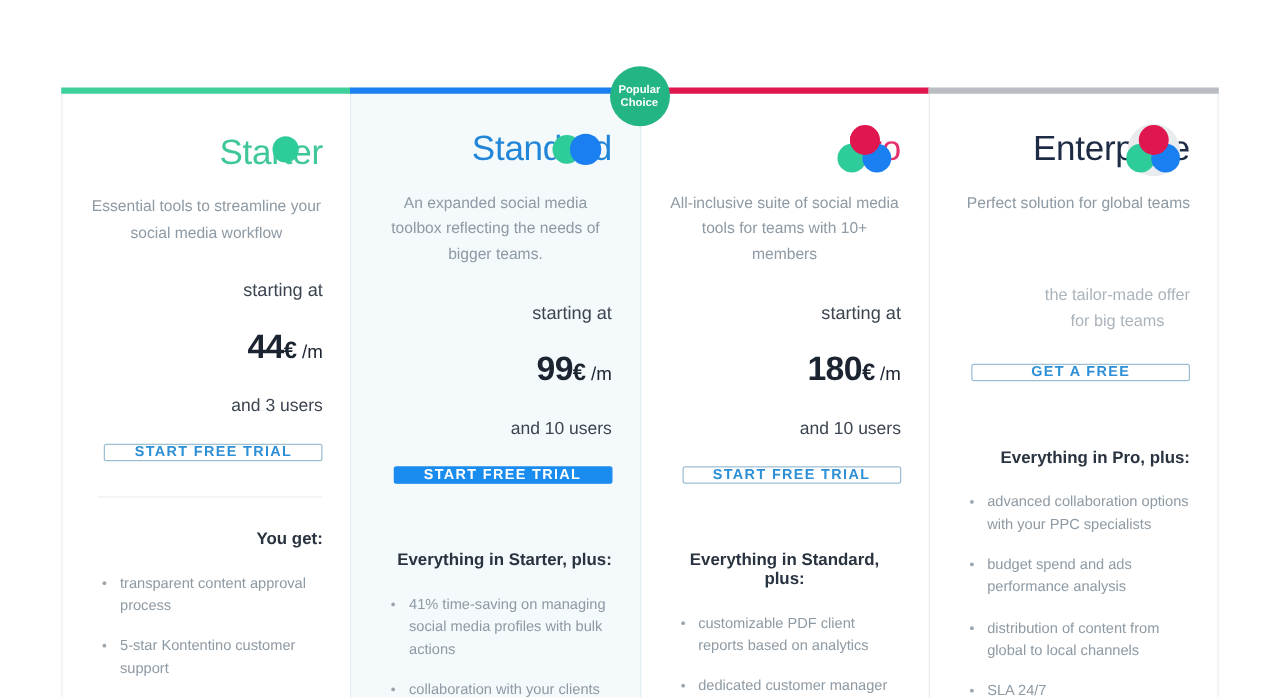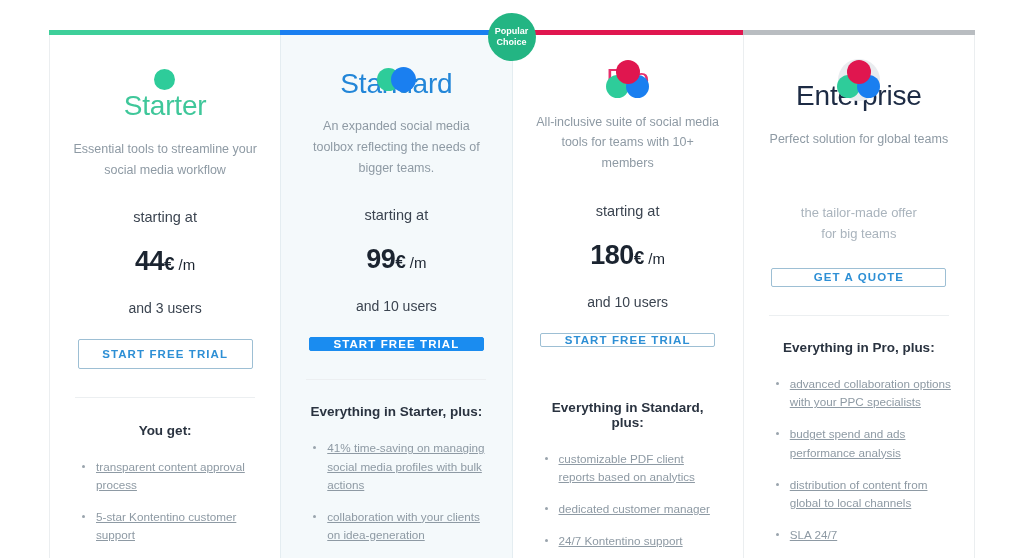--- a/index.html
+++ b/index.html
@@ -31,22 +31,23 @@
   .plan {
     position: relative;
     flex: 1 1 0;
     background: #ffffff;
     border-left: 1px solid #ebeef0;
     border-right: 1px solid #ebeef0;
     margin-left: -1px;
     padding: 0 22px;
     display: flex;
     flex-direction: column;
-    align-items: center;
+    align-items: flex-end;
     text-align: center;
+    margin-top: 40px;
   }
   .plan:first-child { margin-left: 0; }
 
   .plan--standard {
     background: #f4f9fb;
     border-left-color: #e4edf1;
     border-right-color: #e4edf1;
     z-index: 2;
   }
 
@@ -201,21 +202,20 @@
     width: 100%;
     padding-left: 8px;
   }
   .features li {
     position: relative;
     padding-left: 16px;
     font-size: 11.7px;
     line-height: 1.55;
     color: #8e9aa4;
     margin-bottom: 14px;
-    text-decoration: underline;
   }
   .features li:before {
     content: "";
     position: absolute;
     left: 2px;
     top: 7px;
     width: 3px;
     height: 3px;
     border-radius: 50%;
     background: #9aa4ad;
@@ -357,21 +357,21 @@
       </div>
 
       <div class="plan-title t-enterprise">Enterprise</div>
       <div class="plan-desc">Perfect solution for global teams</div>
 
       <div class="ent-offer">
         <div>the tailor-made offer</div>
         <div>for big teams</div>
       </div>
 
-      <div class="btn btn-outline">GET A QUOTE</div>
+      <div class="btn btn-outline">GET A FREE</div>
 
       <div class="divider"></div>
 
       <div class="features-title">Everything in Pro, plus:</div>
 
       <ul class="features">
         <li>advanced collaboration options with your PPC specialists</li>
         <li>budget spend and ads performance analysis</li>
         <li>distribution of content from global to local channels</li>
         <li>SLA 24/7</li>

